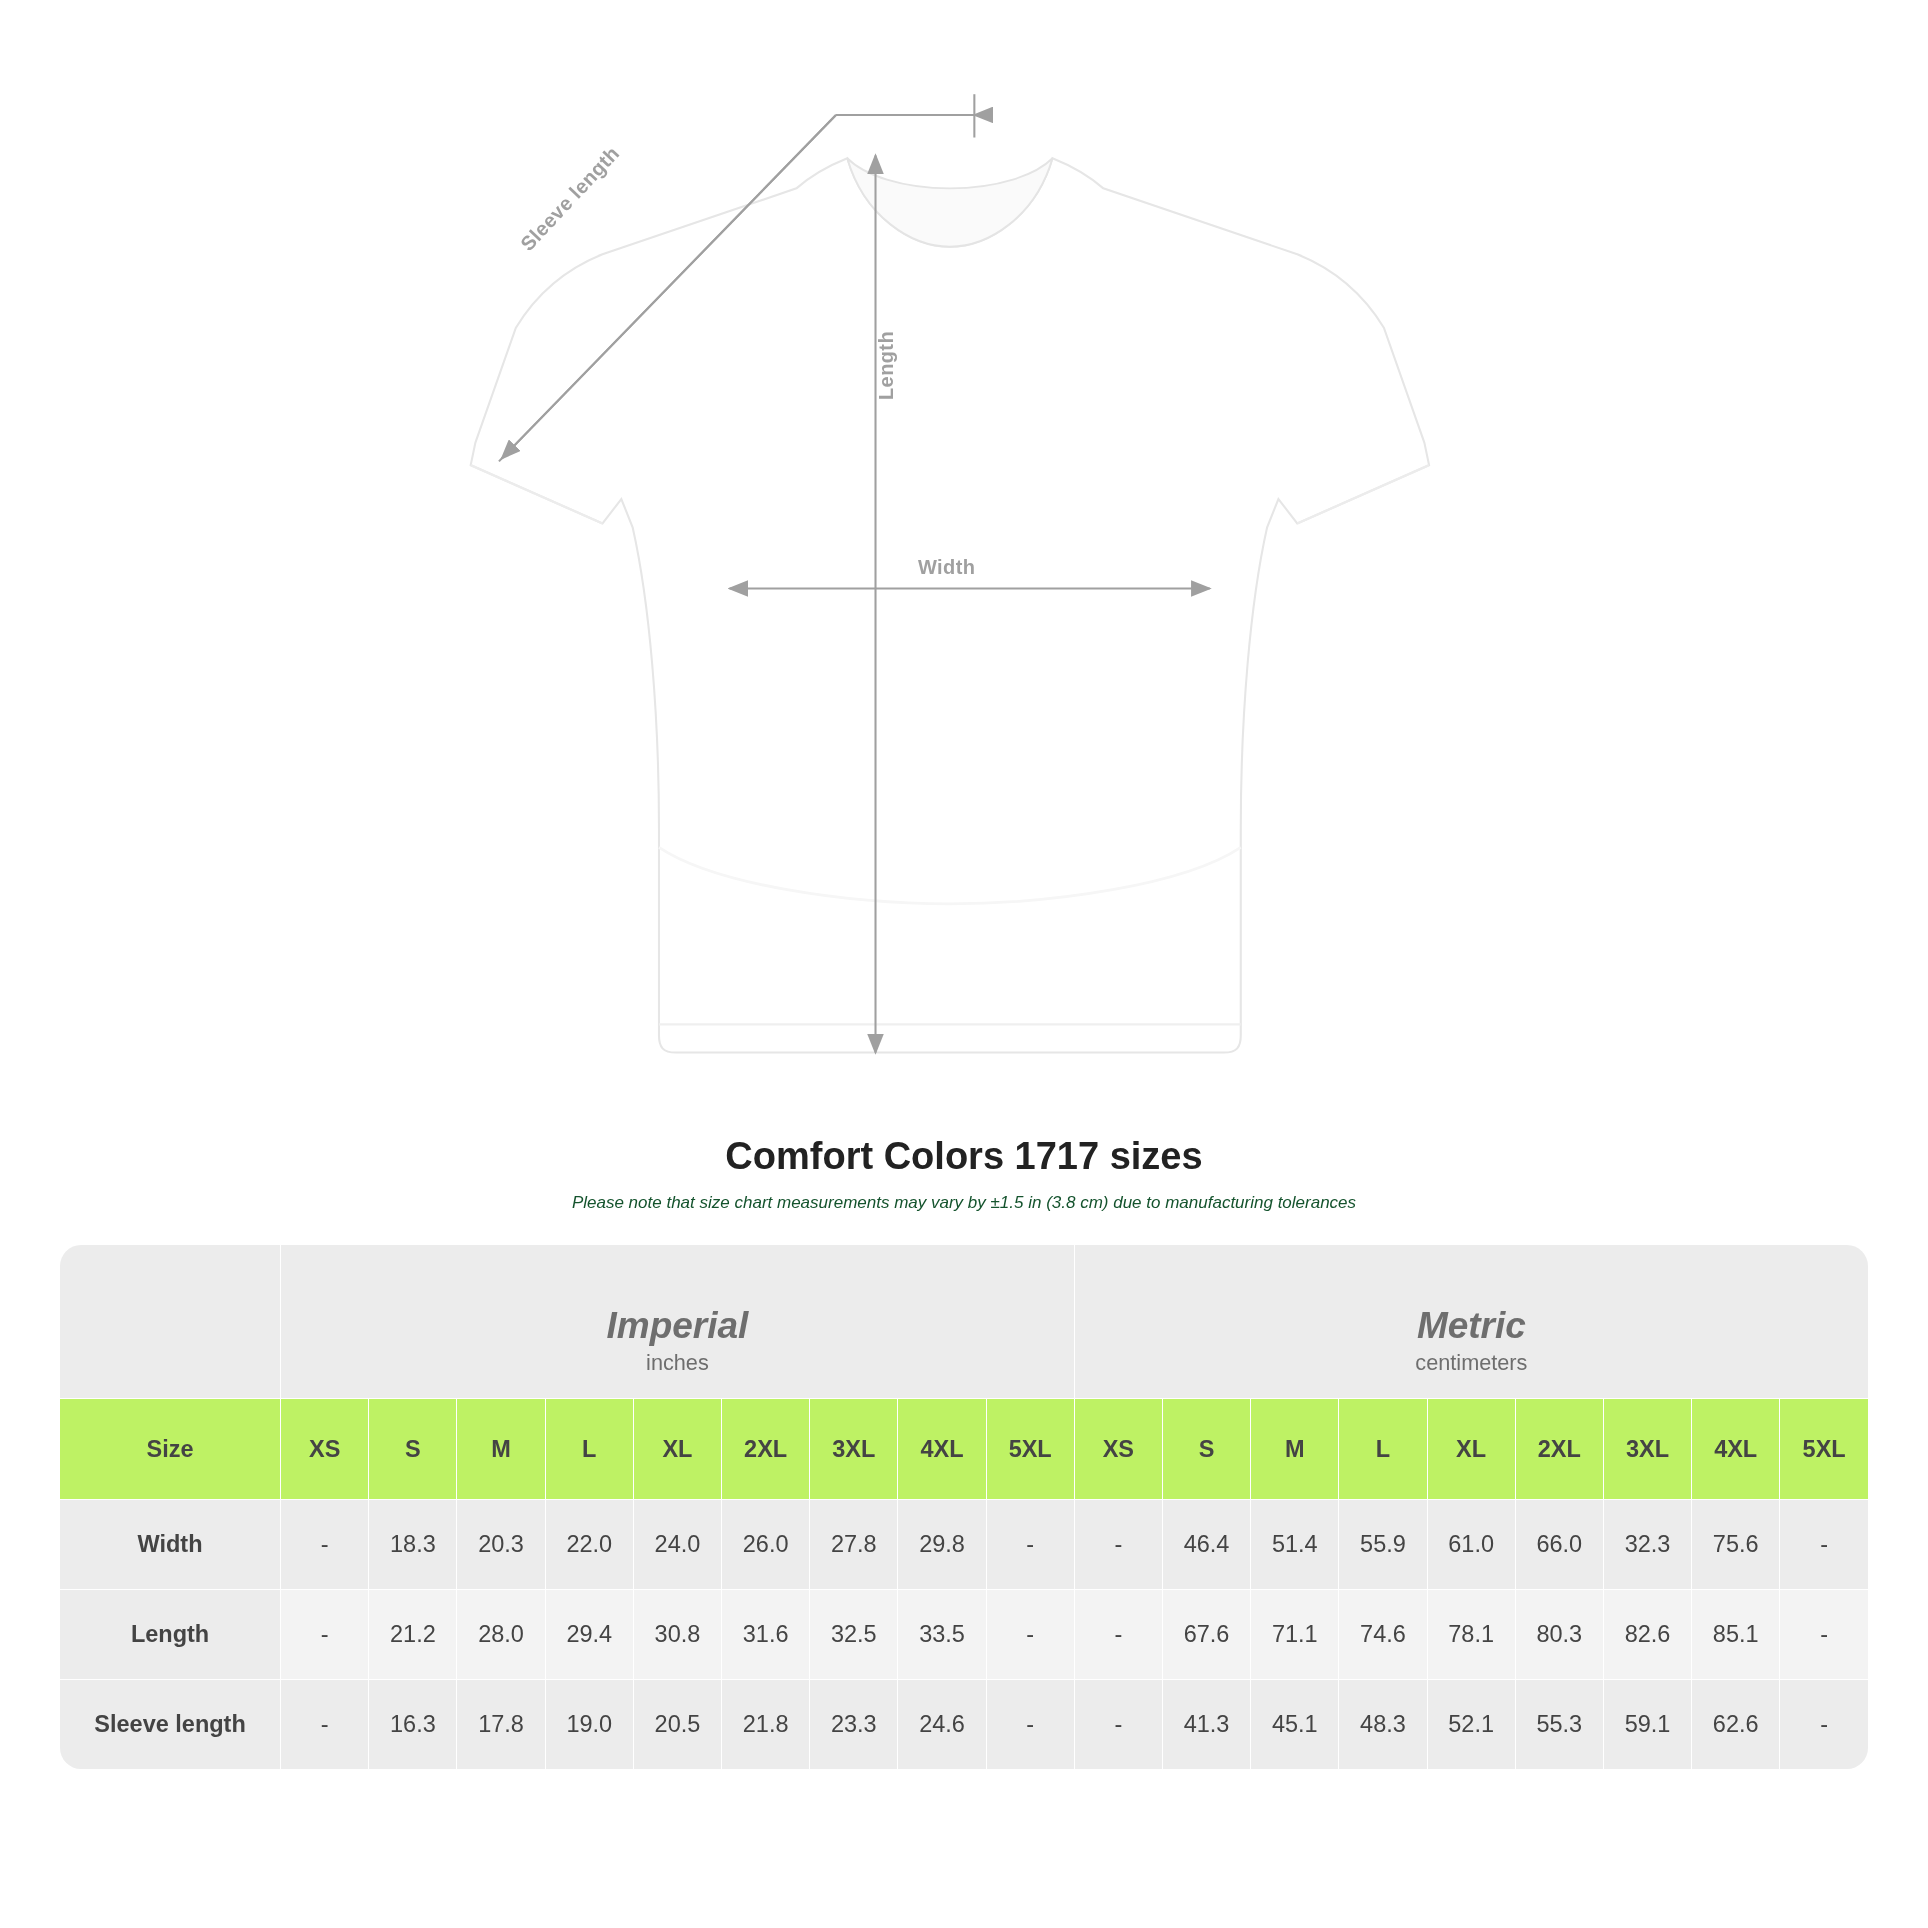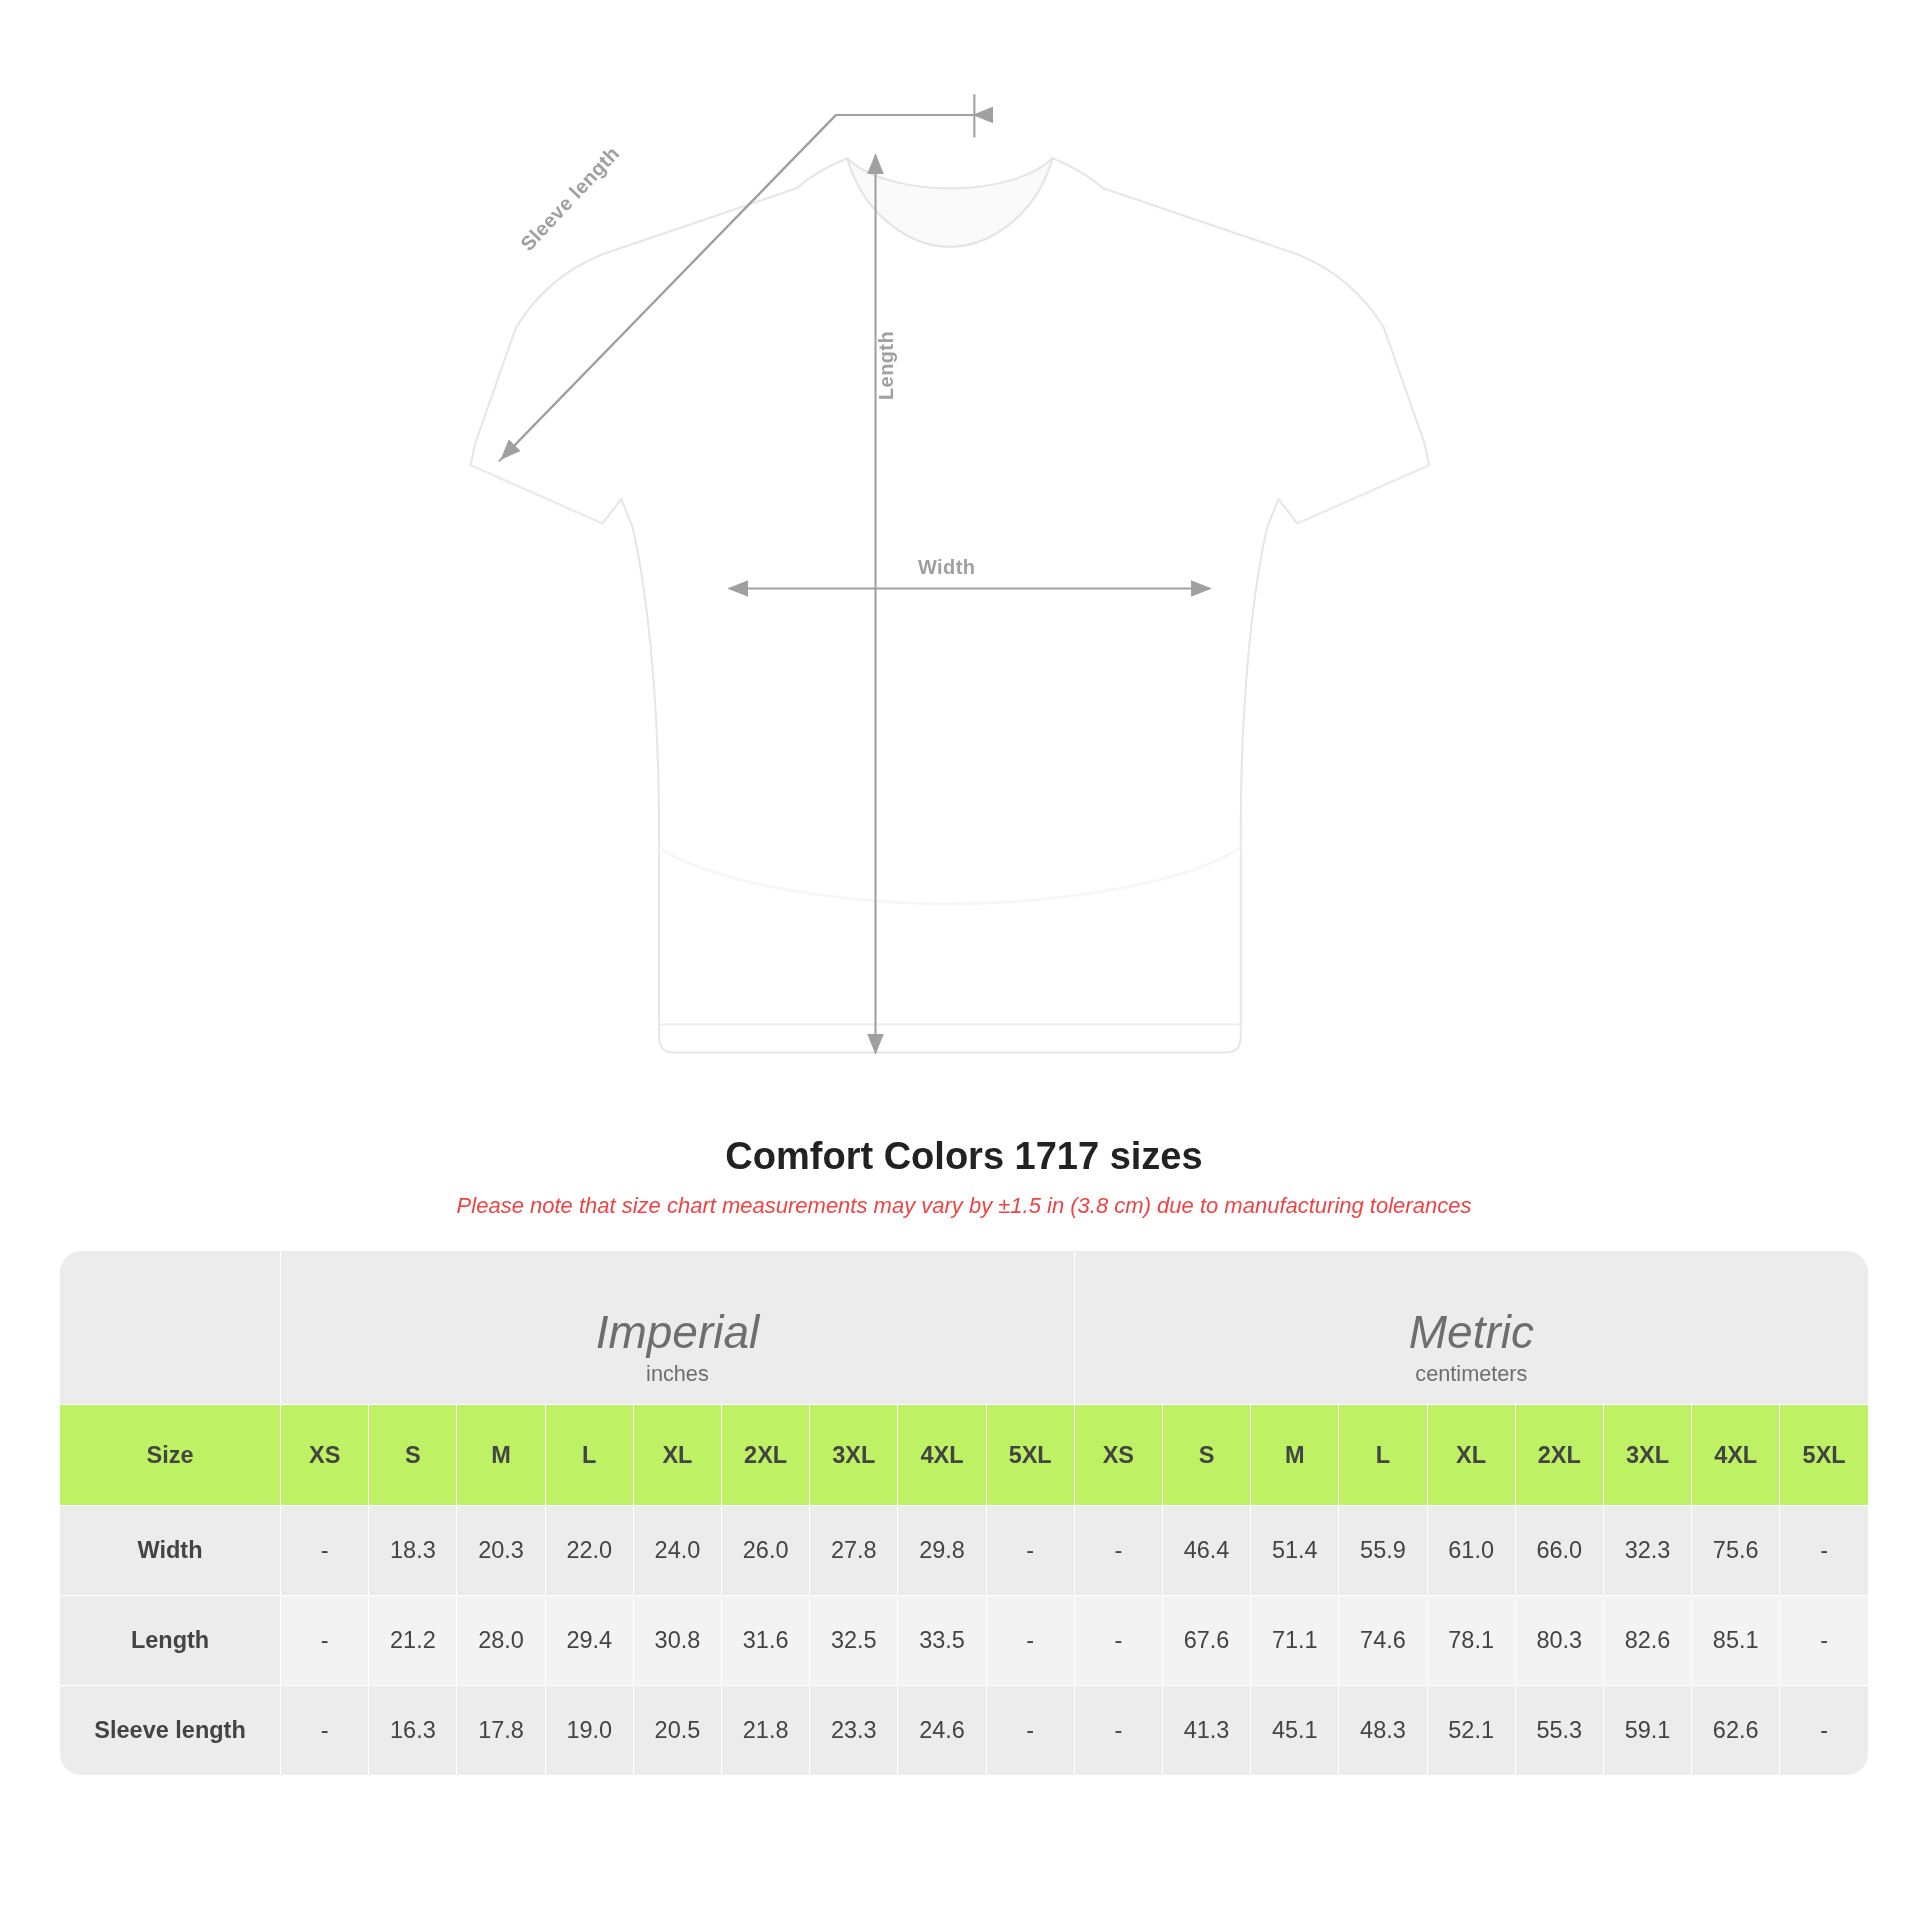--- a/index.html
+++ b/index.html
@@ -61,23 +61,23 @@
     text-align: center;
     margin-top: 24px;
   }
   .chart-title {
     font-size: 38px;
     font-weight: bold;
     color: #222222;
     margin: 0 0 15px 0;
   }
   .chart-note {
-    font-size: 22px;
+    font-size: 17px;
     font-style: italic;
-    color: #ef4444;
+    color: #14532d;
     margin: 0;
   }
 
   
   .table-wrap {
     margin: 32px 60px 0 60px;
     border-radius: 21px;
     overflow: hidden;
   }
   table.size-table {
@@ -93,22 +93,22 @@
     color: #444444;
     border-right: 1.9px solid #ffffff;
     border-bottom: 1.9px solid #ffffff;
   }
   .unit-row td {
     background: #ececec;
     height: 151px;
     border-bottom: 1.9px solid #ffffff;
   }
   .unit-name {
-    font-size: 46px;
-    font-weight: normal;
+    font-size: 37px;
+    font-weight: bold;
     font-style: italic;
     color: #6e6e6e;
     display: block;
     line-height: 1.25;
     margin-top: 36px;
   }
   .unit-sub {
     font-size: 21.7px;
     color: #6e6e6e;
     display: block;

